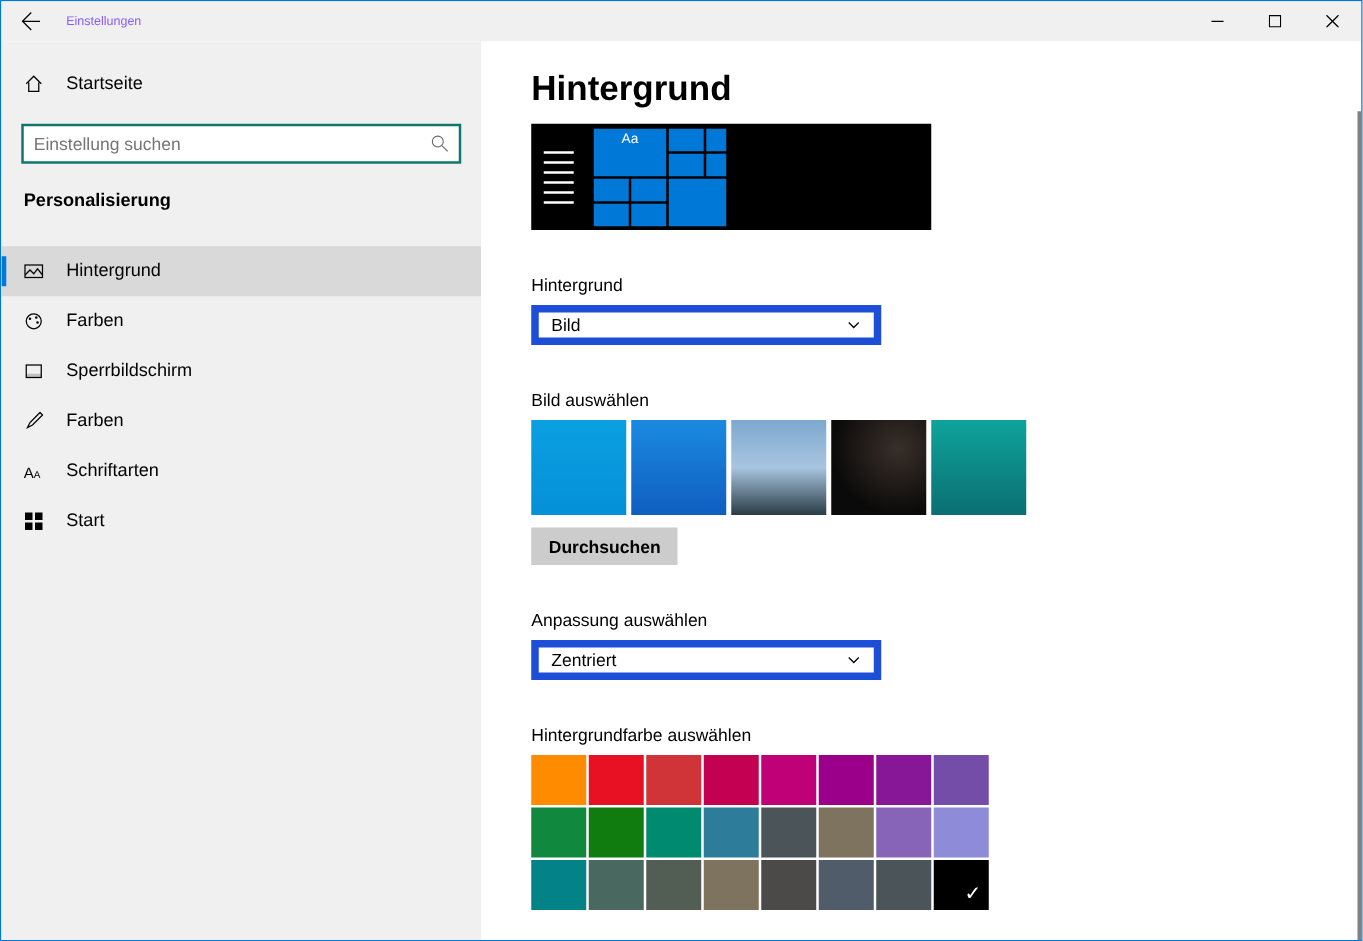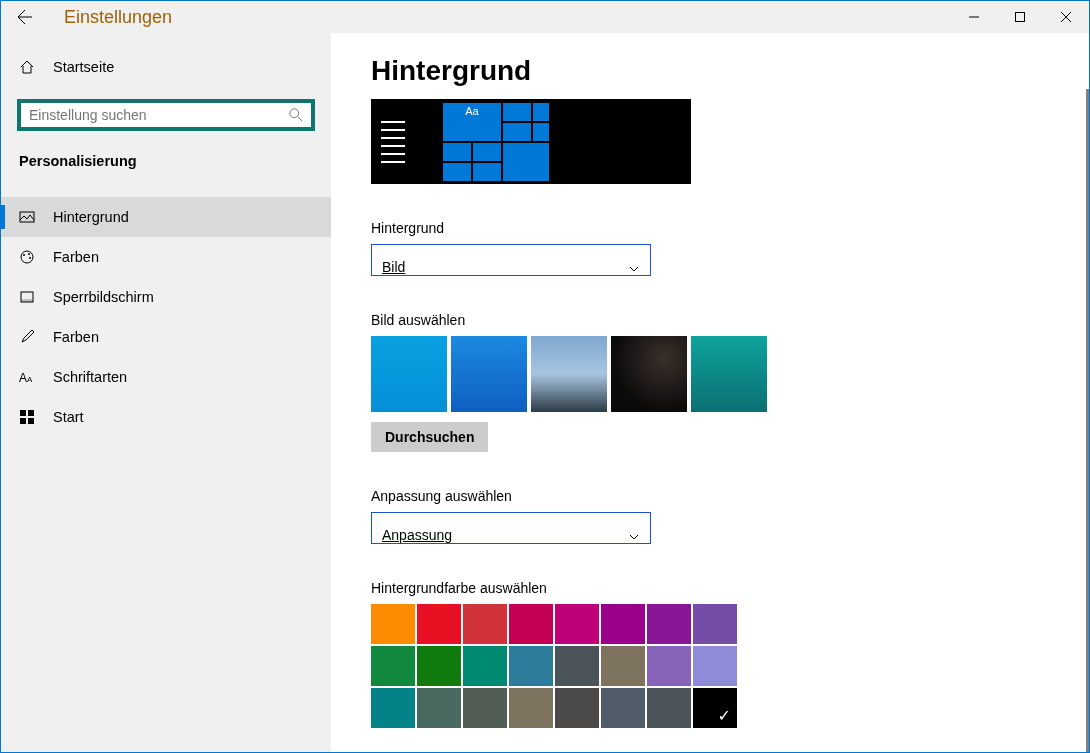--- a/index.html
+++ b/index.html
@@ -1,52 +1,52 @@
 <!DOCTYPE html>
 <html><head>
   <meta charset="utf-8">
   <style>
     * { margin: 0; padding: 0; box-sizing: border-box; font-family: "Segoe UI", Arial, sans-serif; }
     body { width: 1090px; height: 753px; background: #fff; overflow: hidden; display: flex; flex-direction: column; border: 1px solid #0078d7; }
     .titlebar { height: 32px; display: flex; align-items: center; background: #f0f0f0; }
     .back-btn { width: 48px; height: 32px; display: flex; align-items: center; justify-content: center; cursor: pointer; }
-    .title { font-size: 18px; color: #a16207; margin-left: 15px; }
+    .title { font-size: 10px; color: #8b5cf6; margin-left: 4px; }
     .win-controls { margin-left: auto; display: flex; }
     .win-btn { width: 46px; height: 32px; display: flex; align-items: center; justify-content: center; cursor: pointer; font-family: Arial; }
     .app-body { flex: 1; display: flex; overflow: hidden; }
-    .sidebar { width: 330px; background: #f0f0f0; padding: 16px 0 0 0; overflow-y: auto; }
+    .sidebar { width: 384px; background: #f0f0f0; padding: 16px 0 0 0; overflow-y: auto; }
     .home-item { display: flex; align-items: center; padding: 10px 18px; cursor: pointer; }
     .home-item svg, .nav-item svg { flex-shrink: 0; }
     .home-label { font-size: 14.5px; margin-left: 18px; color: #000; }
-    .search-box { margin: 14px 16px 0 16px; height: 32px; background: #fff; border: 4px solid #0f766e; display: flex; align-items: center; padding: 0 8px; }
+    .search-box { margin: 14px 16px 0 16px; height: 32px; background: #fff; border: 2px solid #0f766e; display: flex; align-items: center; padding: 0 8px; }
     .search-box input { flex: 1; border: none; outline: none; font-size: 14px; color: #666; background: transparent; }
     .section-title { font-size: 14.5px; font-weight: 600; padding: 22px 18px 10px 18px; color: #000; }
     .nav-item { display: flex; align-items: center; padding: 12px 18px; cursor: pointer; font-size: 14.5px; color: #000; position: relative; }
     .nav-item.active { background: #d9d9d9; }
     .nav-item.active::before { content: ""; position: absolute; left: 0; top: 8px; bottom: 8px; width: 4px; background: #0078d7; }
     .nav-label { margin-left: 18px; }
     .main { flex: 1; background: #fff; overflow-y: auto; padding: 22px 0 0 40px; position: relative; }
     .page-title { font-size: 28px; font-weight: 600; color: #000; margin-bottom: 12px; }
     .preview-box { width: 320px; height: 85px; background: #000; display: flex; align-items: center; padding: 8px 10px; position: relative; }
     .prev-lines { display: flex; flex-direction: column; gap: 6px; }
     .prev-line { width: 24px; height: 2px; background: #fff; }
-    .prev-tiles { margin-left: 38px; display: grid; grid-template-columns: 28px 28px 28px 16px; grid-template-rows: 18px 18px 18px 18px; gap: 2px; width: 108px; }
+    .prev-tiles { margin-left: 16px; display: grid; grid-template-columns: 28px 28px 28px 16px; grid-template-rows: 18px 18px 18px 18px; gap: 2px; width: 108px; }
     .tile { background: #0078d7; }
     .tile.big { grid-column: 1/3; grid-row: 1/3; display:flex; align-items:flex-start; justify-content:center; color:#fff; font-size:11px; padding-top:2px;}
     .tile.t1 { grid-column: 3/4; grid-row: 1/2; }
     .tile.t2 { grid-column: 3/4; grid-row: 2/3; }
     .tile.t3 { grid-column: 4/5; grid-row: 1/2; }
     .tile.t4 { grid-column: 4/5; grid-row: 2/3; }
     .tile.t5 { grid-column: 1/2; grid-row: 3/4; }
     .tile.t6 { grid-column: 2/3; grid-row: 3/4; }
     .tile.t7 { grid-column: 3/5; grid-row: 3/5; }
     .tile.t8 { grid-column: 1/2; grid-row: 4/5; }
     .tile.t9 { grid-column: 2/3; grid-row: 4/5; }
     .field-label { font-size: 14px; color: #000; margin-top: 36px; margin-bottom: 8px; }
-    .dropdown { width: 280px; height: 32px; border: 1px solid #1d4ed8; background: #fff; display: flex; align-items: flex-end; padding: 0 10px; cursor: pointer; justify-content: space-between; font-size: 14px; text-decoration: underline; }
+    .dropdown { width: 280px; height: 32px; border: 6px solid #1d4ed8; background: #fff; display: flex; align-items: center; padding: 0 10px; cursor: pointer; justify-content: space-between; font-size: 14px; }
     .chev { width: 12px; height: 12px; }
     .thumbs { display: flex; gap: 4px; margin-top: 0; }
     .thumb { width: 76px; height: 76px; cursor: pointer; }
     .thumb.c1 { background: linear-gradient(180deg,#0aa0e0,#0590d8); }
     .thumb.c2 { background: linear-gradient(180deg,#1b8ae0,#0f5ec0); }
     .thumb.c3 { background: linear-gradient(180deg,#7ea8cf 0%,#a8c5e0 50%,#2a3b45 100%); }
     .thumb.c4 { background: radial-gradient(circle at 70% 30%,#3a2f2a,#0a0a0a 70%); }
     .thumb.c5 { background: linear-gradient(180deg,#0fa39c,#0a6f72); }
     .browse-btn { margin-top: 10px; padding: 7px 14px; background: #cccccc; border: none; font-size: 14px; cursor: pointer; color: #000; font-weight: bold; }
     .colors { display: grid; grid-template-columns: repeat(8, 44px); gap: 2px; margin-top: 0px; }
@@ -188,21 +188,21 @@
       <div class="thumb c1"></div>
       <div class="thumb c2"></div>
       <div class="thumb c3"></div>
       <div class="thumb c4"></div>
       <div class="thumb c5"></div>
     </div>
     <button class="browse-btn">Durchsuchen</button>
 
     <div class="field-label">Anpassung auswählen</div>
     <div class="dropdown">
-      <span>Anpassung</span>
+      <span>Zentriert</span>
       <svg class="chev" viewBox="0 0 12 12">
           <path d="M2 4 L6 8 L10 4" stroke="#000" fill="none"></path>
         </svg>
     </div>
 
     <div class="field-label" style="">Hintergrundfarbe auswählen</div>
     <div class="colors">
         <div class="color-sw" style="background: rgb(255, 140, 0);"></div>
         <div class="color-sw" style="background: rgb(232, 17, 35);"></div>
         <div class="color-sw" style="background: rgb(209, 52, 56);"></div>

